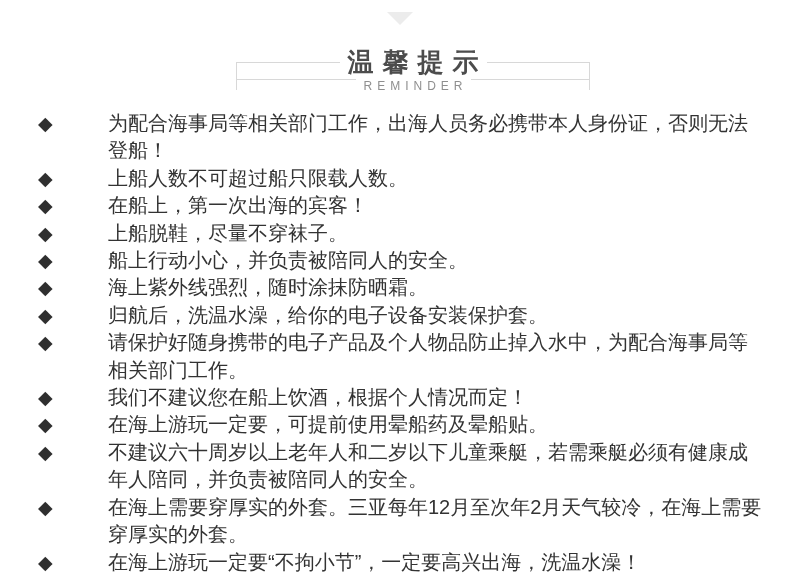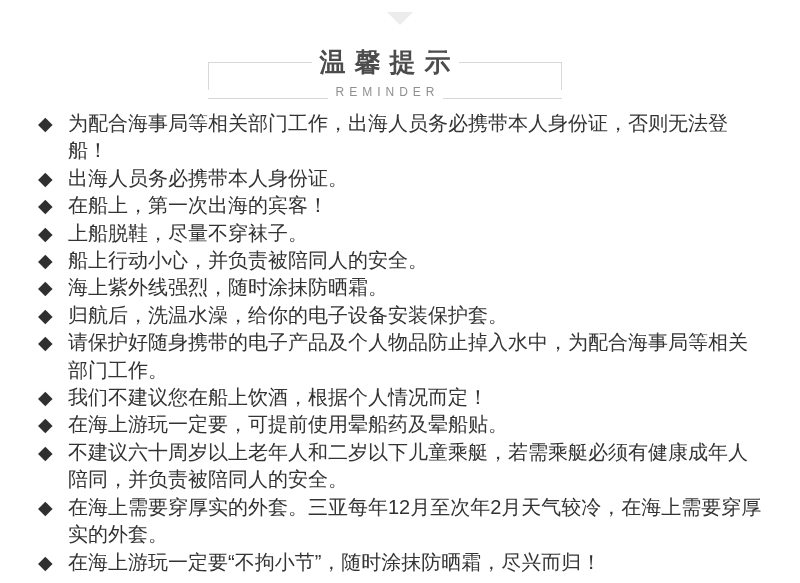--- a/index.html
+++ b/index.html
@@ -5,45 +5,45 @@
   html,body { margin:0; padding:0; background:#fff; }
   .page {
     position:relative; width:800px; height:583px; background:#fff;
     font-family:"Liberation Sans", sans-serif; overflow:hidden;
   }
   .triangle {
     position:absolute; left:387px; top:12px; width:0; height:0;
     border-left:13px solid transparent; border-right:13px solid transparent;
     border-top:13px solid var(--triangle,#ececec);
   }
-  .header { position:absolute; left:208px; top:45px; width:354px; }
+  .header { position:absolute; left:236px; top:45px; width:354px; }
   .title-row { display:flex; align-items:center; gap:8px; height:34px; }
   .hline { flex:1; height:1px; background:var(--line,#d8d8d8); }
   .title {
     margin:0 -9px 0 0; font-family:"Liberation Serif", serif; font-weight:bold;
     font-size:26px; color:var(--title,#4c4c4c); letter-spacing:9px; white-space:nowrap;
   }
-  .subtitle-row { display:flex; align-items:flex-end; gap:8px; height:20px; }
+  .subtitle-row { display:flex; align-items:flex-start; gap:8px; height:20px; }
   .subtitle {
     font-size:12px; color:var(--subtitle,#8f8f8f); letter-spacing:5px;
     margin-right:-5px; white-space:nowrap;
   }
   .vline { position:absolute; width:1px; top:17px; height:28px; background:var(--line,#d8d8d8); }
   .vline-left { left:0; }
   .vline-right { right:0; }
   .list {
     position:absolute; left:38px; top:110px; width:728px;
     color:var(--text,#333333); font-size:20px; line-height:27.4px;
   }
   .item { display:flex; }
   .bullet {
     flex:0 0 30px; font-size:19px; color:var(--bullet,#2f2f2f);
     line-height:27.4px;
   }
-  .text { flex:1; }
+  .text { flex:1;margin-left:40px; }
 </style>
 </head>
 <body>
 
 <div class="page">
 
   <div class="triangle"></div>
 
   <div class="header">
     <div class="title-row">
@@ -62,21 +62,21 @@
 
   <div class="list">
 
       <div class="item">
         <span class="bullet">◆</span>
         <span class="text">为配合海事局等相关部门工作，出海人员务必携带本人身份证，否则无法登船！</span>
       </div>
 
       <div class="item">
         <span class="bullet">◆</span>
-        <span class="text">出海人员务必携带本人身份证。</span>
+        <span class="text">上船人数不可超过船只限载人数。</span>
       </div>
 
       <div class="item">
         <span class="bullet">◆</span>
         <span class="text">在船上，第一次出海的宾客！</span>
       </div>
 
       <div class="item">
         <span class="bullet">◆</span>
         <span class="text">上船脱鞋，尽量不穿袜子。</span>
@@ -117,17 +117,17 @@
         <span class="text">不建议六十周岁以上老年人和二岁以下儿童乘艇，若需乘艇必须有健康成年人陪同，并负责被陪同人的安全。</span>
       </div>
 
       <div class="item">
         <span class="bullet">◆</span>
         <span class="text">在海上需要穿厚实的外套。三亚每年12月至次年2月天气较冷，在海上需要穿厚实的外套。</span>
       </div>
 
       <div class="item">
         <span class="bullet">◆</span>
-        <span class="text">在海上游玩一定要“不拘小节”，随时涂抹防晒霜，尽兴而归！</span>
+        <span class="text">在海上游玩一定要“不拘小节”，一定要高兴出海，洗温水澡！</span>
       </div>
     </div>
 
 </div>
 
 </body></html>

